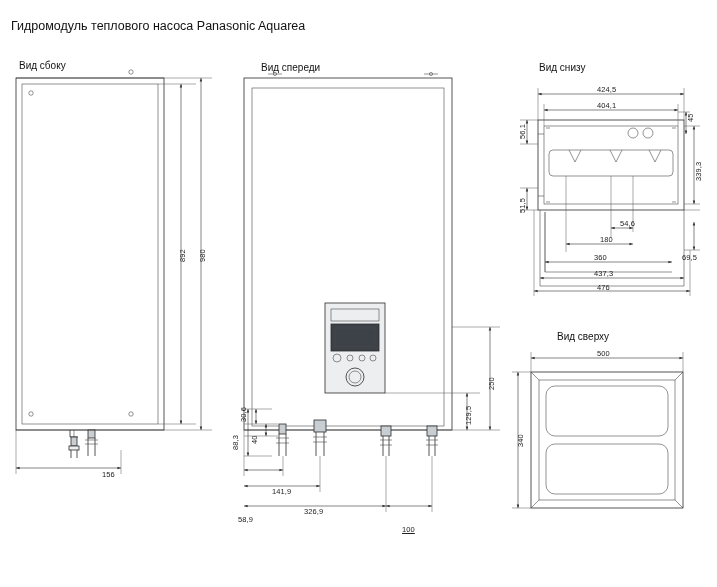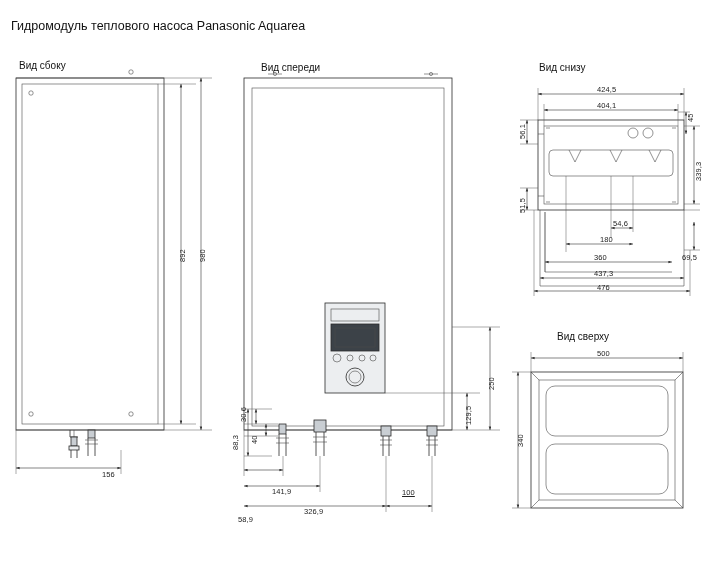--- a/index.html
+++ b/index.html
@@ -251,31 +251,31 @@
 <div class="dim-label vert" style="left:178px; top:262px;">892</div>
 <div class="dim-label vert" style="left:198px; top:262px;">980</div>
 <div class="dim-label" style="left:102px; top:470px;">156</div>
 
 <div class="dim-label vert" style="left:239px; top:422px;">30,6</div>
 <div class="dim-label vert" style="left:250px; top:444px;">40</div>
 <div class="dim-label vert" style="left:231px; top:450px;">88,3</div>
 <div class="dim-label" style="left:238px; top:471px;margin-top:44px;">58,9</div>
 <div class="dim-label" style="left:272px; top:487px;">141,9</div>
 <div class="dim-label" style="left:304px; top:507px;">326,9</div>
-<div class="dim-label" style="left:402px; top:488px;text-decoration:underline;">100</div>
+<div class="dim-label" style="left:402px; top:525px;text-decoration:underline;">100</div>
 <div class="dim-label vert" style="left:464px; top:425px;">129,5</div>
 <div class="dim-label vert" style="left:487px; top:390px;">250</div>
 
 <div class="dim-label" style="left:597px; top:85px;">424,5</div>
 <div class="dim-label" style="left:597px; top:101px;">404,1</div>
 <div class="dim-label vert" style="left:686px; top:122px;">45</div>
 <div class="dim-label vert" style="left:518px; top:139px;">56,1</div>
 <div class="dim-label vert" style="left:518px; top:213px;">51,5</div>
 <div class="dim-label vert" style="left:694px; top:181px;">339,3</div>
-<div class="dim-label" style="left:613px; top:219px;">54,6</div>
+<div class="dim-label" style="left:613px; top:219px;padding-left:7px;">54,6</div>
 <div class="dim-label" style="left:600px; top:235px;">180</div>
 <div class="dim-label" style="left:594px; top:253px;">360</div>
 <div class="dim-label" style="left:594px; top:269px;">437,3</div>
 <div class="dim-label" style="left:597px; top:283px;">476</div>
 <div class="dim-label" style="left:682px; top:253px;">69,5</div>
 
 <div class="dim-label" style="left:597px; top:349px;">500</div>
 <div class="dim-label vert" style="left:516px; top:447px;">340</div>
 
 </body></html>

